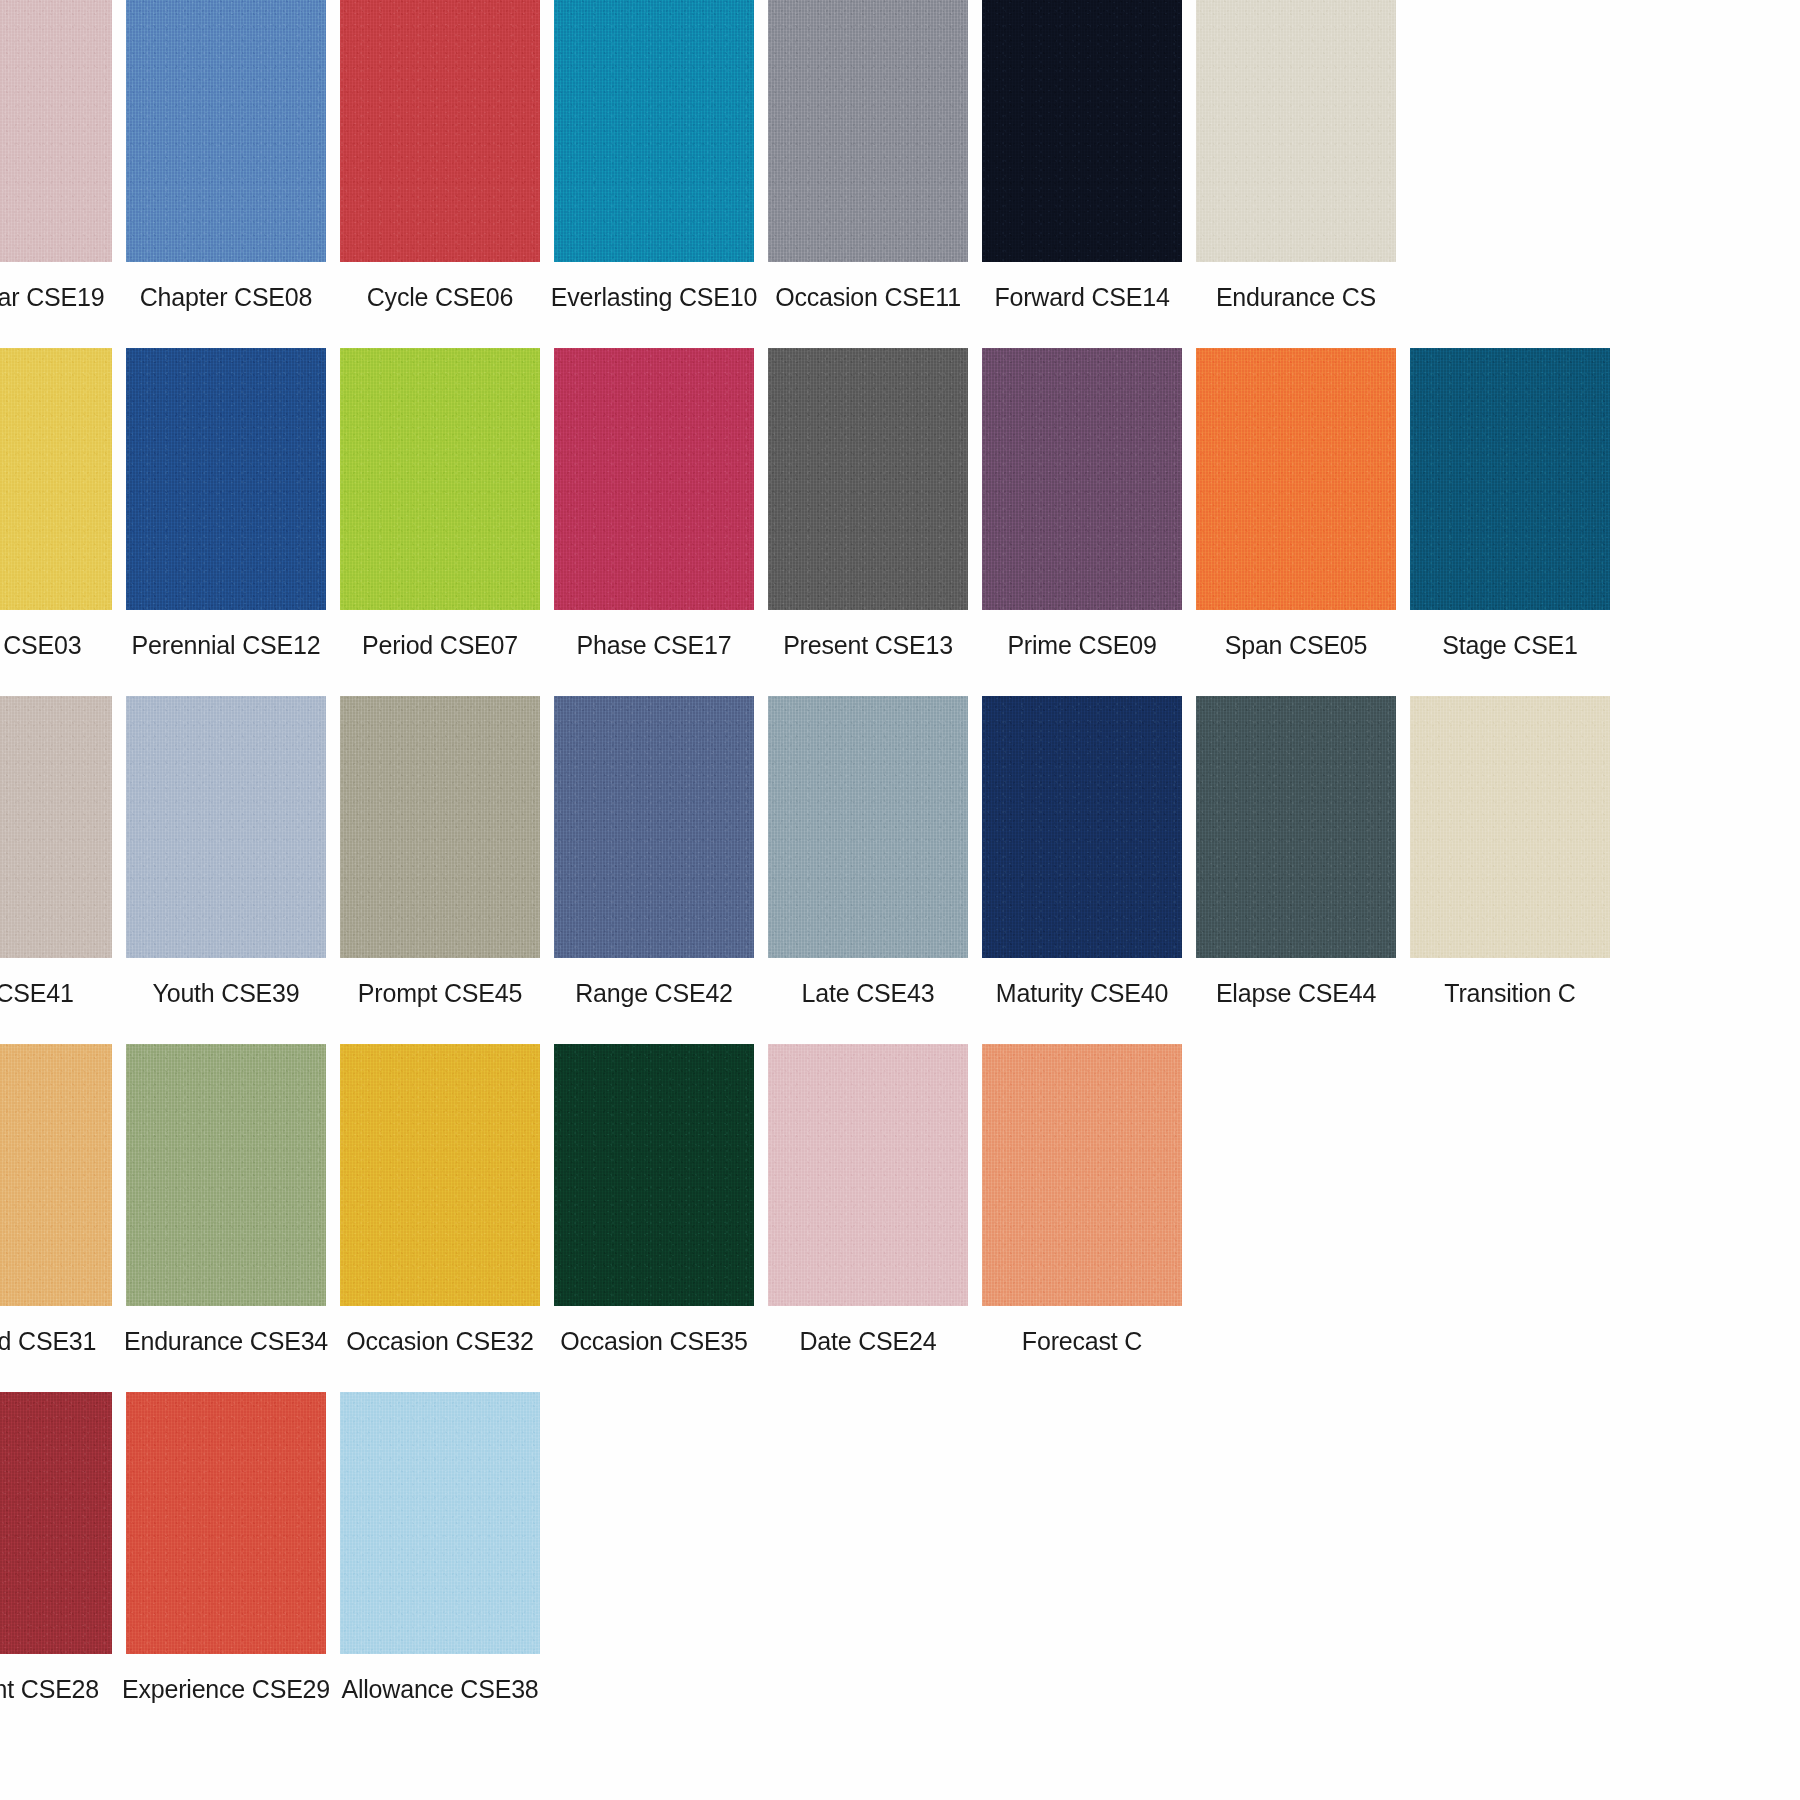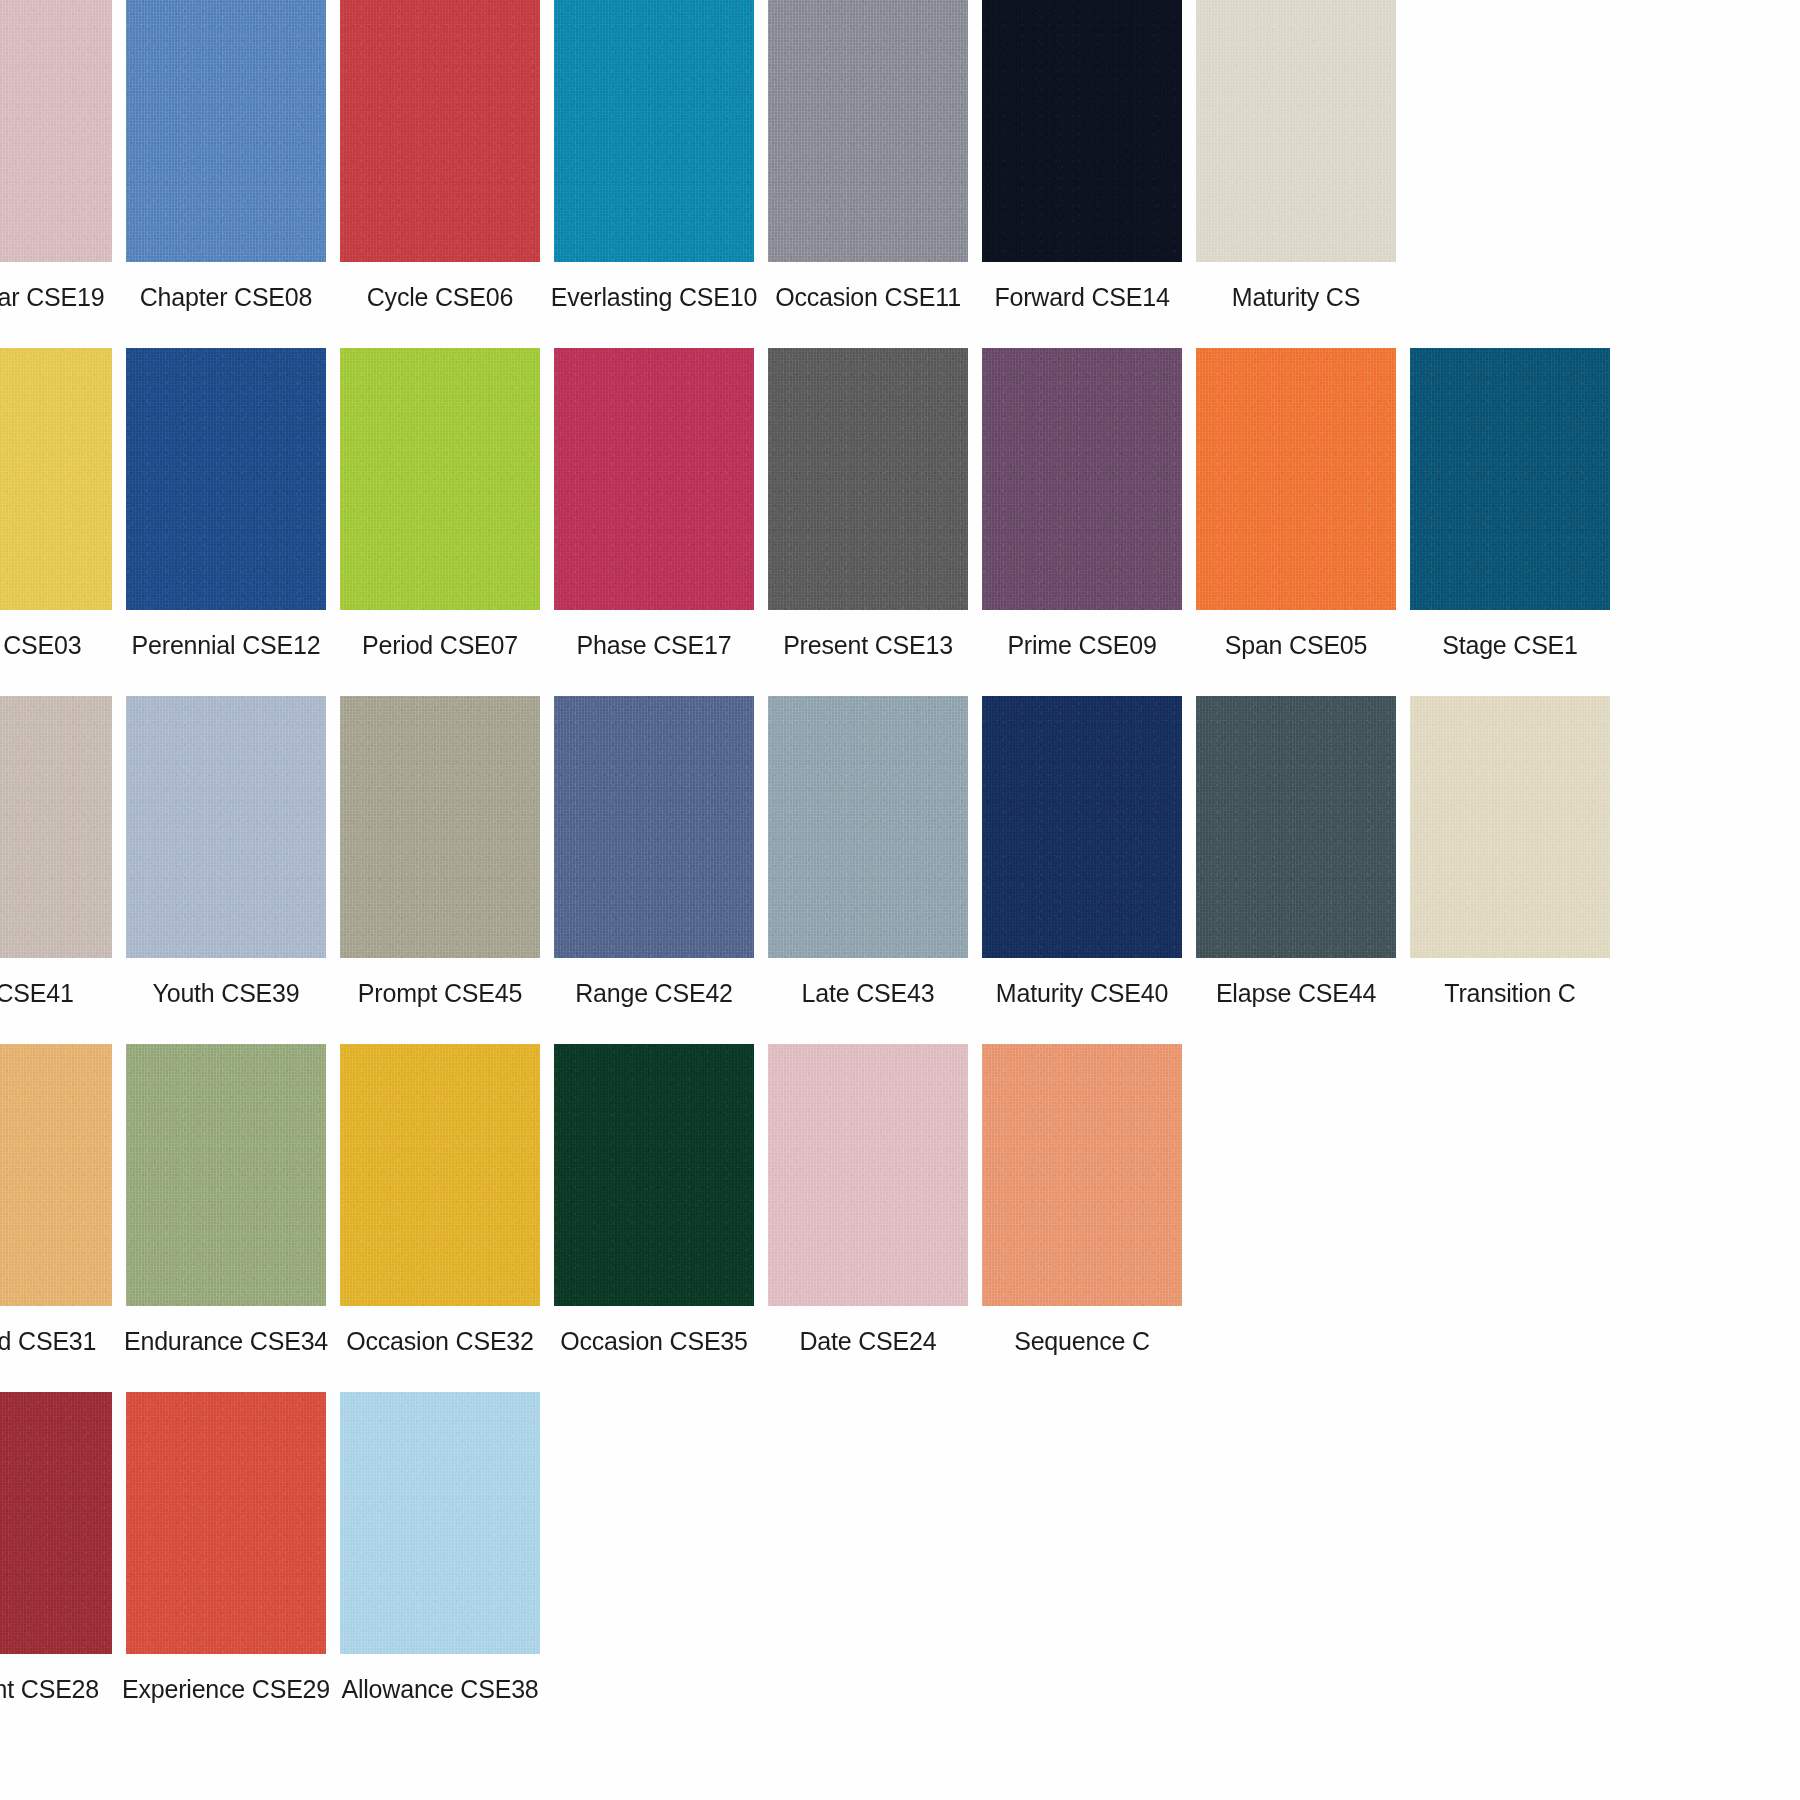--- a/index.html
+++ b/index.html
@@ -148,21 +148,21 @@
             <div class="tex"></div>
             <div class="tex2"></div>
           </div>
           <div class="label">Forward CSE14</div>
         </div>
         <div class="cell">
           <div class="swatch" style="background: rgb(221, 217, 204);">
             <div class="tex"></div>
             <div class="tex2"></div>
           </div>
-          <div class="label">Maturity CS</div>
+          <div class="label">Endurance CS</div>
         </div>
       </div>
       <div class="row-gap"></div>
       <div class="row">
         <div class="cell">
           <div class="swatch" style="background: rgb(230, 203, 86);">
             <div class="tex"></div>
             <div class="tex2"></div>
           </div>
           <div class="label">Time CSE03</div>
@@ -311,21 +311,21 @@
             <div class="tex"></div>
             <div class="tex2"></div>
           </div>
           <div class="label">Date CSE24</div>
         </div>
         <div class="cell">
           <div class="swatch" style="background: rgb(233, 154, 116);">
             <div class="tex"></div>
             <div class="tex2"></div>
           </div>
-          <div class="label">Sequence C</div>
+          <div class="label">Forecast C</div>
         </div>
       </div>
       <div class="row-gap"></div>
       <div class="row">
         <div class="cell">
           <div class="swatch" style="background: rgb(156, 47, 56);">
             <div class="tex"></div>
             <div class="tex2"></div>
           </div>
           <div class="label">Moment CSE28</div>

